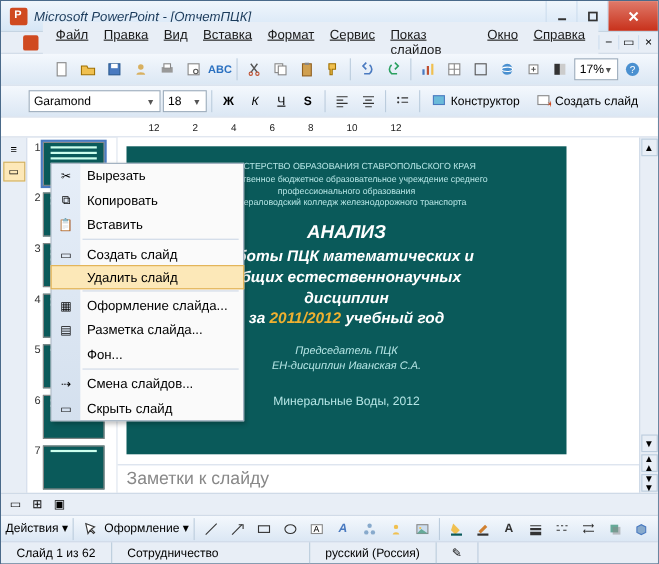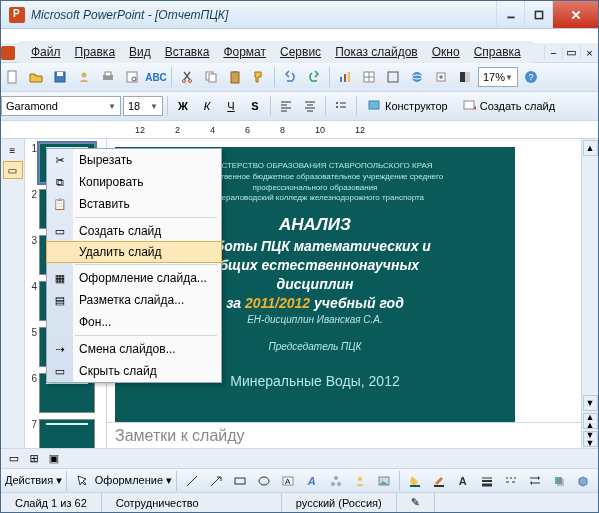--- a/index.html
+++ b/index.html
@@ -6,25 +6,25 @@
 body { background: #d4e4f4; width: 599px; height: 513px; overflow: hidden; font-size: 11px; }
 .window { border: 1px solid #4a6a8a; width: 599px; height: 513px; display: flex; flex-direction: column; background: #fff; }
 .titlebar { height: 28px; background: linear-gradient(#f0f6fc,#d6e6f6); display: flex; align-items: center; padding: 0 0 0 8px; border-bottom: 1px solid #bcd; }
 .titlebar .app-icon { width: 16px; height: 16px; background: #d04a20; border-radius: 2px; margin-right: 6px; position: relative; }
 .titlebar .app-icon::after { content: "P"; color: #fff; font-weight: bold; font-size: 10px; position: absolute; top: 1px; left: 4px; }
 .titlebar .title { flex: 1; color: #1a3a5a; font-size: 12px; font-style: italic; }
 .winbtns { display: flex; height: 100%; }
 .winbtn { width: 28px; display: flex; align-items: center; justify-content: center; border-left: 1px solid #cde; }
 .winbtn.close { background: linear-gradient(#e07a6a,#c8311b); color: #fff; width: 46px; }
 .winbtn svg { width: 12px; height: 12px; }
-.subtitlebar { height: 20px; display: flex; align-items: center; padding-left: 0; border-bottom: 1px solid #cdd8e6; background: #e8eef6; margin-top: 14px; }
+.subtitlebar { height: 20px; display: flex; align-items: center; padding-left: 20px; border-bottom: 1px solid #cdd8e6; background: #e8eef6; }
 .subtitlebar .app-icon { width: 14px; height: 14px; background: #d04a20; border-radius: 2px; margin-right: 4px; }
 .menubar { display: flex; gap: 2px; padding: 2px 6px; background: #e8eef6; border-bottom: 1px solid #cdd8e6; font-size: 12px; }
 .menubar .item { padding: 2px 6px; text-decoration: underline; color: #1a1a1a; cursor: default; }
-.toolbar { display: flex; align-items: center; gap: 2px; padding: 3px 0; background: linear-gradient(#f4f8fd,#dbe7f4); border-bottom: 1px solid #cdd8e6; }
+.toolbar { display: flex; align-items: center; gap: 2px; padding: 3px 12px; background: linear-gradient(#f4f8fd,#dbe7f4); border-bottom: 1px solid #cdd8e6; justify-content: flex-end; }
 .tbtn { width: 22px; height: 22px; display: flex; align-items: center; justify-content: center; border-radius: 2px; }
 .sep { width: 1px; height: 20px; background: #bcd; margin: 0 2px; }
 .toolbar .combo { height: 20px; background: #fff; border: 1px solid #9ab; display: flex; align-items: center; padding: 0 4px; font-size: 11px; }
 .toolbar .combo.wide { width: 120px; }
 .toolbar .combo.num { width: 40px; }
 .toolbar .combo .arrow { margin-left: auto; font-size: 8px; color: #555; }
 .toolbar .label-btn { height: 22px; display: flex; align-items: center; padding: 0 6px; gap: 4px; font-size: 11px; }
 .ruler { height: 18px; background: #fff; border-bottom: 1px solid #cdd8e6; display: flex; align-items: center; padding-left: 134px; gap: 30px; color: #222; font-size: 9px; position: relative; }
 .ruler .tick { position: relative; }
 .main { flex: 1; display: flex; background: #fff; min-height: 0; }
@@ -38,21 +38,21 @@
 .thumb.sel { outline: 2px solid #4a7ac0; }
 .thumb .tline { height: 2px; background: #cfe; margin: 3px 6px; }
 .editor { flex: 1; display: flex; flex-direction: column; background: #fff; min-height: 0; }
 .canvas-wrap { flex: 1; background: #fff; display: flex; align-items: flex-start; justify-content: flex-start; padding: 8px 0 0 8px; overflow: hidden; position: relative; }
 .slide { width: 400px; height: 280px; background: #0a5a5a; color: #b5e5e5; font-family: Georgia, serif; text-align: center; padding: 14px 20px; position: relative; font-size: 10px; line-height: 1.35; }
 .slide .mini { font-size: 8px; color: #b5e5e5; }
 .slide .big { font-size: 17px; font-weight: bold; font-style: italic; color: #fff; margin-top: 10px; }
 .slide .mid { font-size: 14px; font-weight: bold; font-style: italic; color: #fff; }
 .slide .year { color: #f0b030; }
 .slide .foot { font-size: 10px; font-style: italic; margin-top: 14px; }
-.slide .loc { font-size: 14px; margin-top: 18px; }
+.slide .loc { font-size: 11px; margin-top: 18px; }
 .vscroll { width: 17px; background: #e8eef6; border-left: 1px solid #cdd8e6; display: flex; flex-direction: column; align-items: center; }
 .vscroll .arrow { height: 16px; display: flex; align-items: center; justify-content: center; font-size: 9px; border: 1px solid #bcd; width: 15px; margin: 1px; }
 .vscroll .track { flex: 1; }
 .vscroll .dbl { font-size: 9px; line-height: 8px; }
 .notes { height: 26px; border-top: 1px solid #cdd8e6; padding: 4px 8px; color: #888; font-size: 16px; background: #fff; }
 .viewbar { height: 20px; background: #e8eef6; border-top: 1px solid #cdd8e6; display: flex; align-items: center; padding: 0 4px; gap: 2px; }
 .viewbtn { width: 18px; height: 16px; display: flex; align-items: center; justify-content: center; }
 .drawbar { height: 24px; background: linear-gradient(#f4f8fd,#dbe7f4); border-top: 1px solid #cdd8e6; display: flex; align-items: center; gap: 2px; padding: 0 4px; font-size: 11px; text-align: center; }
 .statusbar { height: 20px; background: #e8eef6; border-top: 1px solid #cdd8e6; display: flex; align-items: center; font-size: 11px; }
 .statusbar .cell { padding: 0 14px; border-right: 1px solid #bcd; height: 100%; display: flex; align-items: center; }
@@ -363,22 +363,22 @@
         <div class="slide">
           <div class="mini">МИНИСТЕРСТВО ОБРАЗОВАНИЯ СТАВРОПОЛЬСКОГО КРАЯ</div>
           <div class="mini">Государственное бюджетное образовательное учреждение среднего</div>
           <div class="mini">профессионального образования</div>
           <div class="mini">Минераловодский колледж железнодорожного транспорта</div>
           <div class="big">АНАЛИЗ</div>
           <div class="mid">работы ПЦК математических и</div>
           <div class="mid">общих естественнонаучных</div>
           <div class="mid">дисциплин</div>
           <div class="mid"><span>за </span><span class="year">2011/2012</span><span> учебный год</span></div>
+          <div class="foot">Председатель ПЦК</div>
           <div class="foot" style="margin-top:0">ЕН-дисциплин Иванская С.А.</div>
-          <div class="foot">Председатель ПЦК</div>
           <div class="loc">Минеральные Воды, 2012</div>
         </div>
       </div>
       <div class="notes">Заметки к слайду</div>
     </div>
     <div class="vscroll">
       <div class="arrow">▲</div>
       <div class="track"></div>
       <div class="arrow">▼</div>
       <div class="arrow dbl">▲<br>▲</div>

